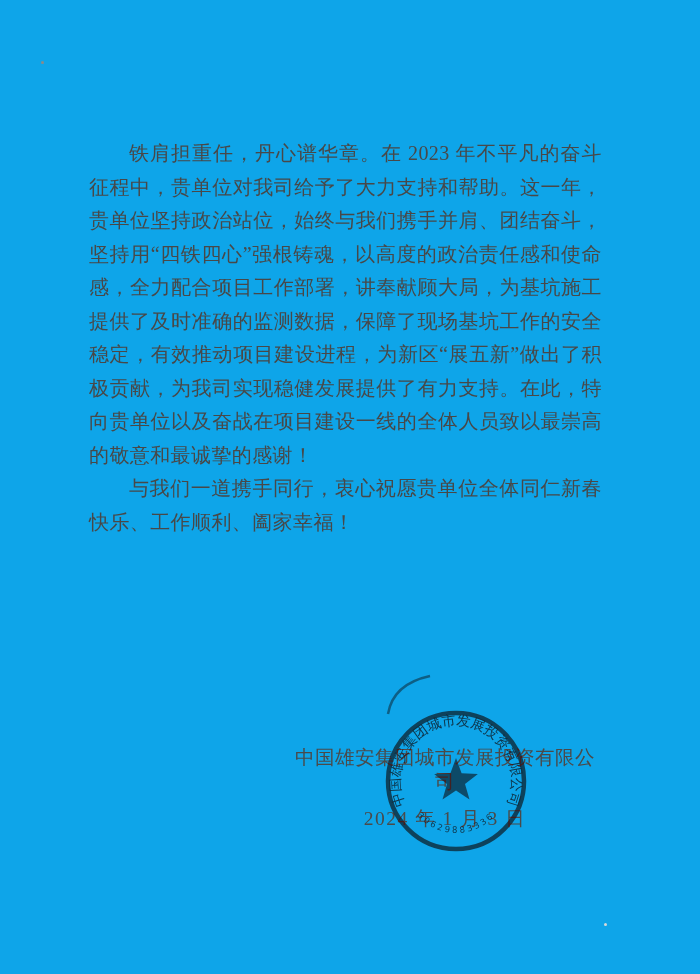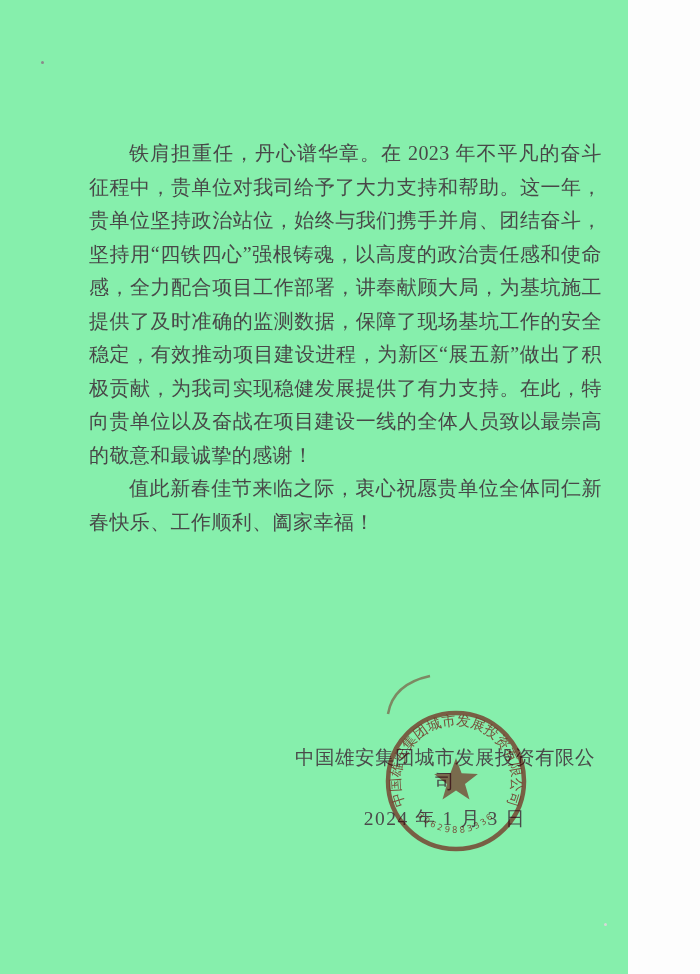--- a/index.html
+++ b/index.html
@@ -1,20 +1,20 @@
 <!DOCTYPE html>
 <html><head>
 <meta charset="utf-8">
 <style>
   html, body { margin: 0; padding: 0; background: #fdfdfd; }
   .page {
     position: relative;
-    width: 628px;
+    width: 700px;
     height: 974px;
-    background: #86efac;
+    background: #0ea5e9;
     overflow: hidden;
     font-family: "Liberation Serif", "DejaVu Serif", serif;
   }
   .speck { position: absolute; border-radius: 50%; }
   .speck-1 { left: 41px; top: 61px; width: 3px; height: 3px; background: #8a8a8a; }
   .speck-2 { left: 604px; top: 923px; width: 3px; height: 3px; background: #d8d8d8; }
 
   .body-text {
     position: absolute;
     left: 89px;
@@ -66,21 +66,21 @@
 </head>
 <body>
 
 <div class="page">
 
   <div class="speck speck-1"></div>
   <div class="speck speck-2"></div>
 
   <div class="body-text">
     <p>铁肩担重任，丹心谱华章。在 2023 年不平凡的奋斗征程中，贵单位对我司给予了大力支持和帮助。这一年，贵单位坚持政治站位，始终与我们携手并肩、团结奋斗，坚持用“四铁四心”强根铸魂，以高度的政治责任感和使命感，全力配合项目工作部署，讲奉献顾大局，为基坑施工提供了及时准确的监测数据，保障了现场基坑工作的安全稳定，有效推动项目建设进程，为新区“展五新”做出了积极贡献，为我司实现稳健发展提供了有力支持。在此，特向贵单位以及奋战在项目建设一线的全体人员致以最崇高的敬意和最诚挚的感谢！</p>
-    <p>值此新春佳节来临之际，衷心祝愿贵单位全体同仁新春快乐、工作顺利、阖家幸福！</p>
+    <p>与我们一道携手同行，衷心祝愿贵单位全体同仁新春快乐、工作顺利、阖家幸福！</p>
   </div>
 
   <div class="signature-block">
     <div class="company-line">中国雄安集团城市发展投资有限公司</div>
     <div class="date-line">2024 年 1 月 3 日</div>
   </div>
 
   <svg class="seal" width="180" height="200" viewBox="0 0 180 200" xmlns="http://www.w3.org/2000/svg">
     <defs>
       <path id="sealTextArc" d="M 39.2 138.7 A 56 56 0 1 1 140.8 138.7" fill="none"></path>

